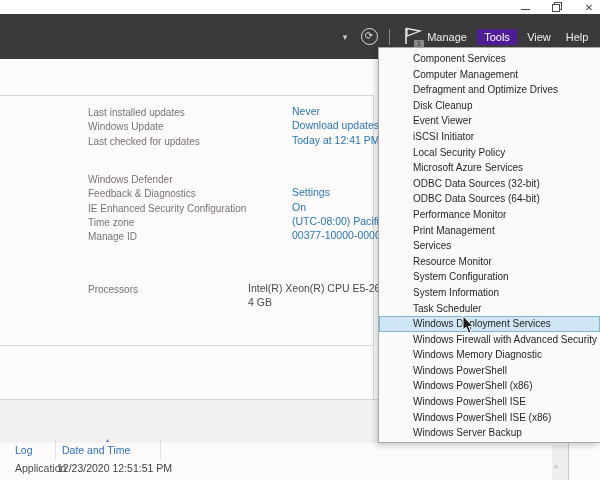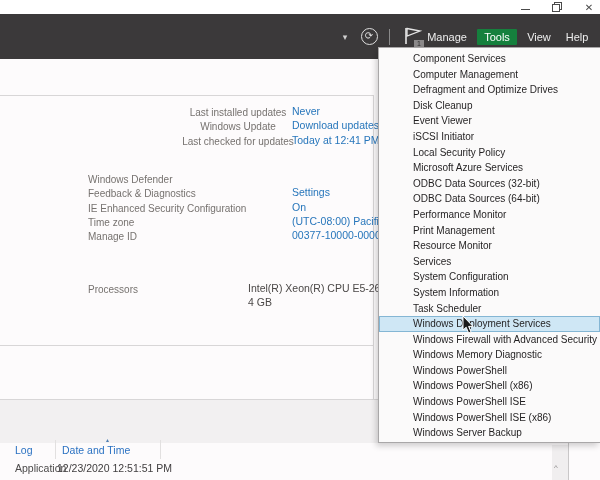--- a/index.html
+++ b/index.html
@@ -21,21 +21,21 @@
   .refresh-circle { width:17px; height:17px; border:1.4px solid #dedede; border-radius:50%; font-size:10px; line-height:14px; text-align:center; color:#dedede; }
   .tb-sep { left:386px; width:6px; }
   .tb-sep span { display:block; width:1px; height:16px; background:#8a8a8a; }
   .tb-flag { left:400px; width:28px; }
   .tb-menu { padding:0 10px; cursor:default; }
   .tb-manage { left:424px; width:46px; }
   .tb-tools { left:480px; width:34px; }
   .tb-view  { left:520px; width:38px; }
   .tb-help  { left:558px; width:38px; }
   .tb-menu-inner { padding:2px 7px; border-radius:1px; }
-  .tb-menu.active .tb-menu-inner { background:#15803d; color:#ffffff; }
+  .tb-menu.active .tb-menu-inner { background:#4c1d95; color:#ffffff; }
   .flag-badge { position:absolute; left:14px; top:26px; width:10px; height:8px; background:#8b898a; color:#2c2b2b; font-size:7px; line-height:8px; text-align:center; }
 
   
   .hline { position:absolute; background:#d8d6d7; height:1px; }
   .vline { position:absolute; background:#d8d6d7; width:1px; }
   .band  { position:absolute; left:0; top:400px; width:600px; height:43px; background:#f2f0f1; }
 
   
   .pgroup { position:absolute; left:88px; width:300px; }
   .prow { height:14.3px; line-height:14.3px; white-space:nowrap; position:relative; }
@@ -120,21 +120,21 @@
         <span class="tb-menu-inner">Help</span>
       </div>
   </div>
 
   <div class="hline" style="left:0; top:95px;  width:374px;"></div>
   <div class="vline" style="left:373px; top:95px; height:305px;"></div>
   <div class="hline" style="left:0; top:345px; width:374px;"></div>
   <div class="hline" style="left:0; top:399px; width:600px;"></div>
   <div class="band"></div>
 
-  <div class="pgroup" style="top:104px;text-align:center;">
+  <div class="pgroup" style="top:104px;">
 
       <div class="prow">
         <span class="plabel">Last installed updates</span>
         <span class="pvalue link">Never</span>
       </div>
 
       <div class="prow">
         <span class="plabel">Windows Update</span>
         <span class="pvalue link">Download updates only, using Wi</span>
       </div>
@@ -250,25 +250,25 @@
 
       <div class="mi">
         <span>Performance Monitor</span>
       </div>
 
       <div class="mi">
         <span>Print Management</span>
       </div>
 
       <div class="mi">
+        <span>Services</span>
+      </div>
+
+      <div class="mi">
         <span>Resource Monitor</span>
-      </div>
-
-      <div class="mi">
-        <span>Services</span>
       </div>
 
       <div class="mi">
         <span>System Configuration</span>
       </div>
 
       <div class="mi">
         <span>System Information</span>
       </div>
 

